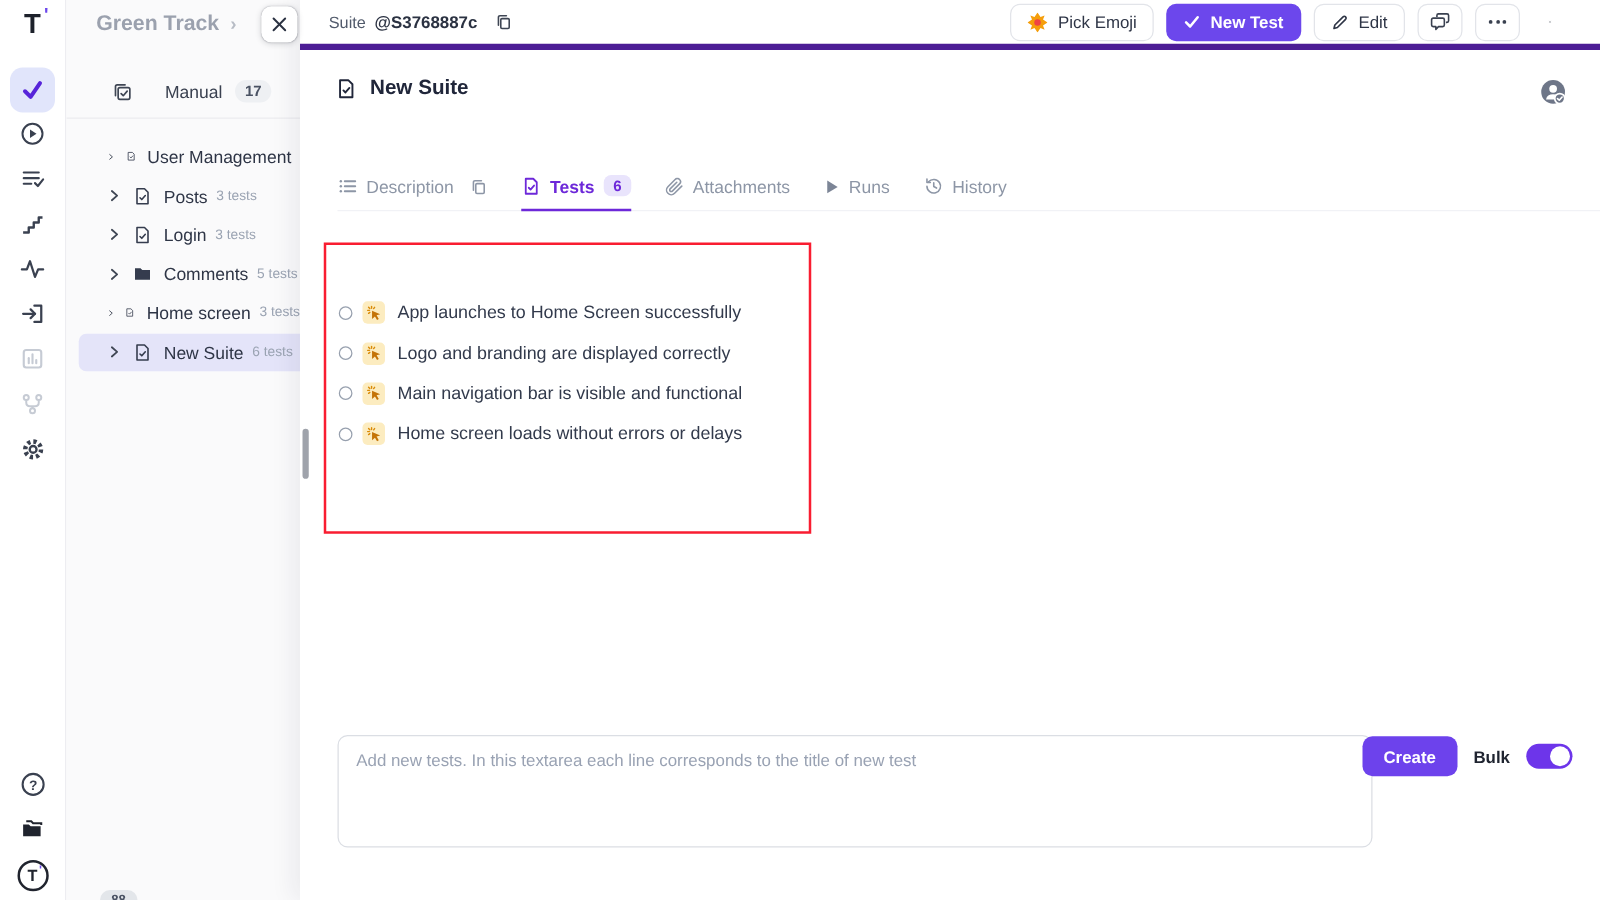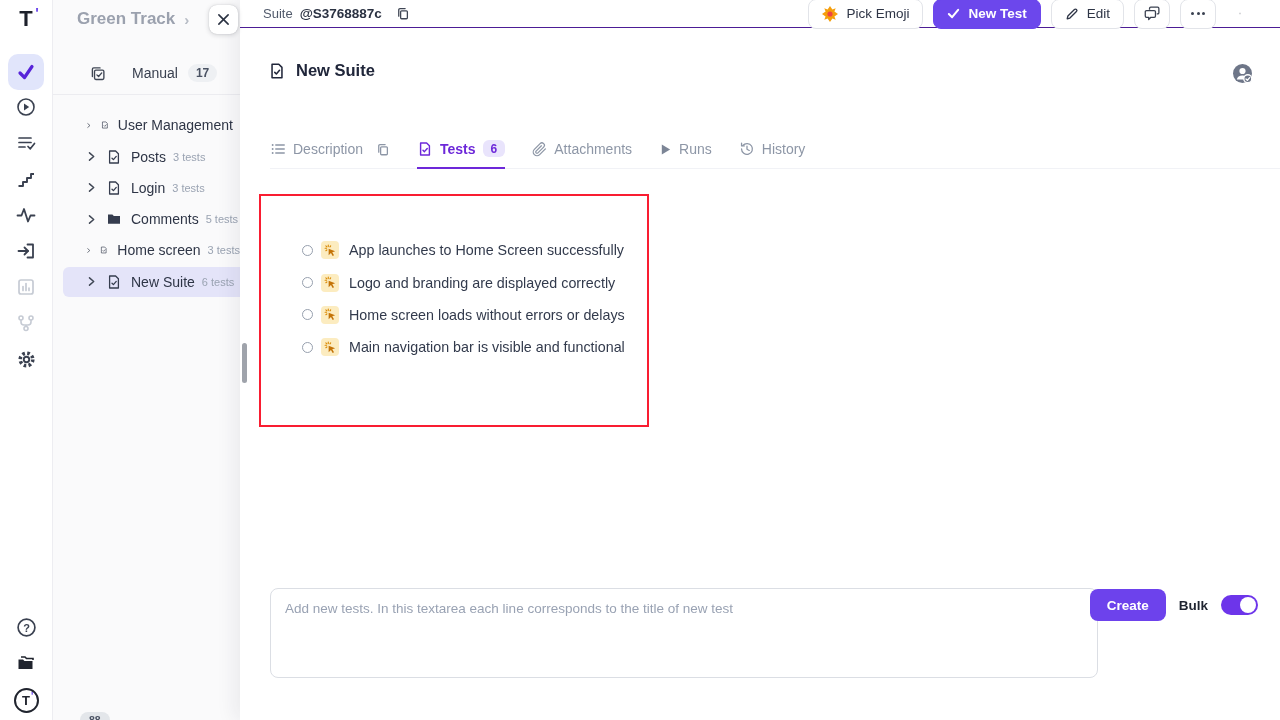--- a/index.html
+++ b/index.html
@@ -49,22 +49,22 @@
 
   
   .panel-close { position:absolute; left:209px; top:5px; width:29px; height:29px;
                  background:#fff; border-radius:8px; z-index:5; cursor:pointer;
                  display:flex; align-items:center; justify-content:center;
                  box-shadow:0 1px 5px rgba(20,25,40,.18), 0 0 1px rgba(20,25,40,.25); }
 
   
   .detail { position:absolute; left:240px; top:0; width:1040px; height:720px;
             background:#fff; z-index:2; box-shadow:-6px 0 18px rgba(30,35,50,.07); }
-  .topbar { position:absolute; top:0; left:0; width:100%; height:28px;
-            border-bottom:1px solid #4c1d95; display:flex; align-items:center; }
+  .topbar { position:absolute; top:0; left:0; width:100%; height:40px;
+            border-bottom:5px solid #4c1d95; display:flex; align-items:center; }
   .topbar-left { margin-left:23px; display:flex; align-items:center; gap:7px; }
   .entity-label { font-size:13px; color:#515a6b; }
   .entity-id { font-size:13.5px; font-weight:700; color:#2b3242; }
   .topbar-right { margin-left:auto; margin-right:26px; display:flex; align-items:center; gap:10px;justify-content:flex-end; }
   .btn { height:30px; border:1px solid #e2e4e9; border-radius:8px; background:#fff;
          display:inline-flex; align-items:center; gap:8px; padding:0 13px;
          font-size:13.5px; font-weight:500; color:#2e3546; cursor:pointer; white-space:nowrap;}
   .btn-primary { background:#6c47ec; border-color:#6c47ec; color:#fff; font-weight:600; }
   .icon-btn { width:36px; padding:0; justify-content:center; }
   .plain-icon { background:none; border:none; width:28px; }
@@ -88,21 +88,21 @@
                border:1px solid #bda8f9; border-radius:8px; color:#6325e8; background:#fff;
                align-items:stretch; cursor:pointer; }
   .sum-main { display:flex; align-items:center; gap:8px; padding:0 13px;
               font-size:13.5px; font-weight:600; }
   .sum-more { border-left:1px solid #cdbdfa; width:34px; display:flex; align-items:center;
               justify-content:center; }
   .sum-more .dots i { background:#6325e8; }
 
   .redbox { position:absolute; left:19px; top:194px; width:390px; height:233px;
             border:2.5px solid #f91d31; background:#fff; padding-top:38px; }
-  .test-row { height:32.4px; display:flex; align-items:center; padding-left:41px; cursor:pointer; }
+  .test-row { height:32.4px; display:flex; align-items:center; padding-left:10px; cursor:pointer; }
   .test-check { width:11px; height:11px; border:1.5px solid #97a0ae; border-radius:50%;
                 flex:0 0 auto; cursor:pointer; }
   .test-emoji { width:18px; height:18px; background:#fcecc0; border-radius:4px; margin-left:8px;
                 display:flex; align-items:center; justify-content:center; flex:0 0 auto; }
   .test-title { font-size:14.3px; color:#323a4c; margin-left:10px; white-space:nowrap; }
 
   .composer { position:absolute; left:30px; top:588px; }
   .composer textarea { width:828px; height:90px; resize:none; border:1px solid #dbdee4;
             border-radius:8px; padding:12px 14px; font-size:13.5px; color:#2e3546;
             font-family:"Liberation Sans", sans-serif; outline:none; }
@@ -508,37 +508,37 @@
             <g stroke="#d98a06" stroke-width="1.2" stroke-linecap="round">
               <line x1="1.2" y1="4.6" x2="2.8" y2="4.6"></line>
               <line x1="4.6" y1="1.2" x2="4.6" y2="2.8"></line>
               <line x1="2" y1="2" x2="3.1" y2="3.1"></line>
               <line x1="2" y1="7.2" x2="3.1" y2="6.4"></line>
               <line x1="7.2" y1="2" x2="6.4" y2="3.1"></line>
             </g>
             <path d="M5 5 L12 7.9 L8.9 8.9 L10.8 12 L9.3 12.9 L7.5 9.8 L5 12 Z" fill="#c47408"></path>
           </svg>
         </span>
-      <span class="test-title">Home screen loads without errors or delays</span>
+      <span class="test-title">Main navigation bar is visible and functional</span>
     </div>
     <div class="test-row">
       <span class="test-check"></span>
       <span class="test-emoji">
           <svg width="13" height="13" viewBox="0 0 14 14">
             <g stroke="#d98a06" stroke-width="1.2" stroke-linecap="round">
               <line x1="1.2" y1="4.6" x2="2.8" y2="4.6"></line>
               <line x1="4.6" y1="1.2" x2="4.6" y2="2.8"></line>
               <line x1="2" y1="2" x2="3.1" y2="3.1"></line>
               <line x1="2" y1="7.2" x2="3.1" y2="6.4"></line>
               <line x1="7.2" y1="2" x2="6.4" y2="3.1"></line>
             </g>
             <path d="M5 5 L12 7.9 L8.9 8.9 L10.8 12 L9.3 12.9 L7.5 9.8 L5 12 Z" fill="#c47408"></path>
           </svg>
         </span>
-      <span class="test-title">Main navigation bar is visible and functional</span>
+      <span class="test-title">Home screen loads without errors or delays</span>
     </div>
   </div>
 
   <div class="composer">
     <textarea placeholder="Add new tests. In this textarea each line corresponds to the title of new test" style=""></textarea>
   </div>
 
   <div class="create-row">
     <button class="create-btn">Create</button>
     <span class="bulk-label">Bulk</span>

